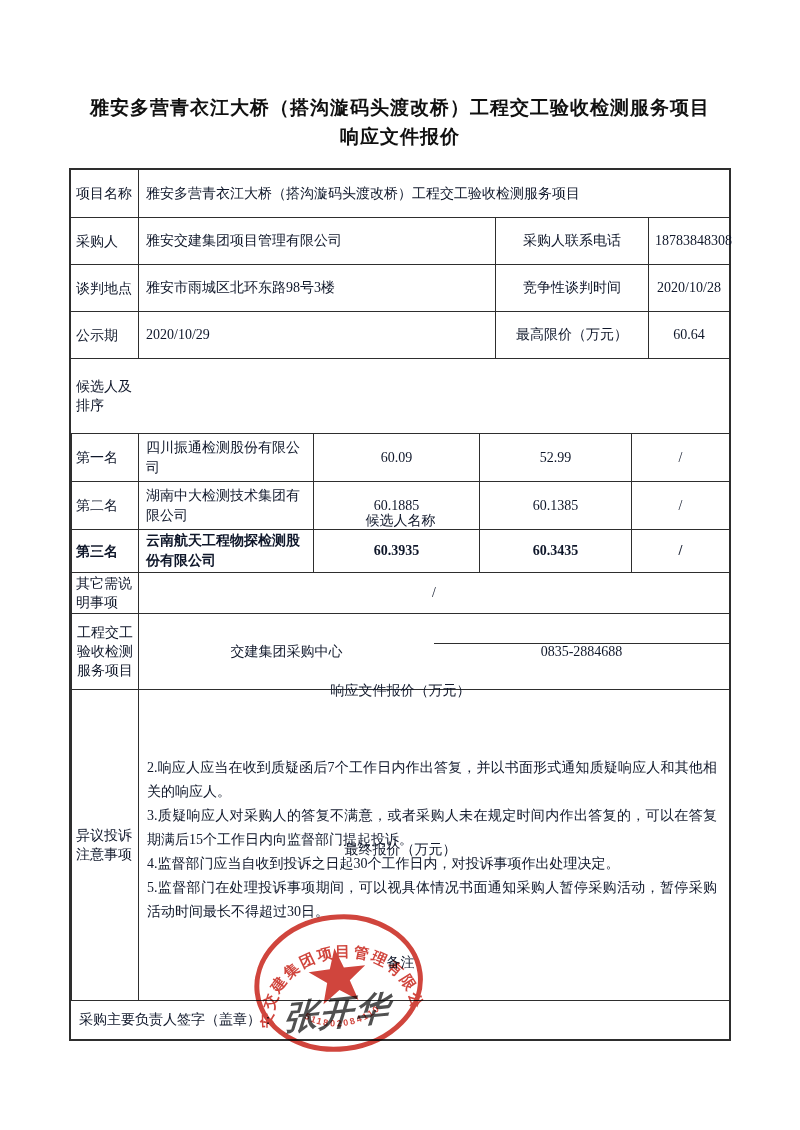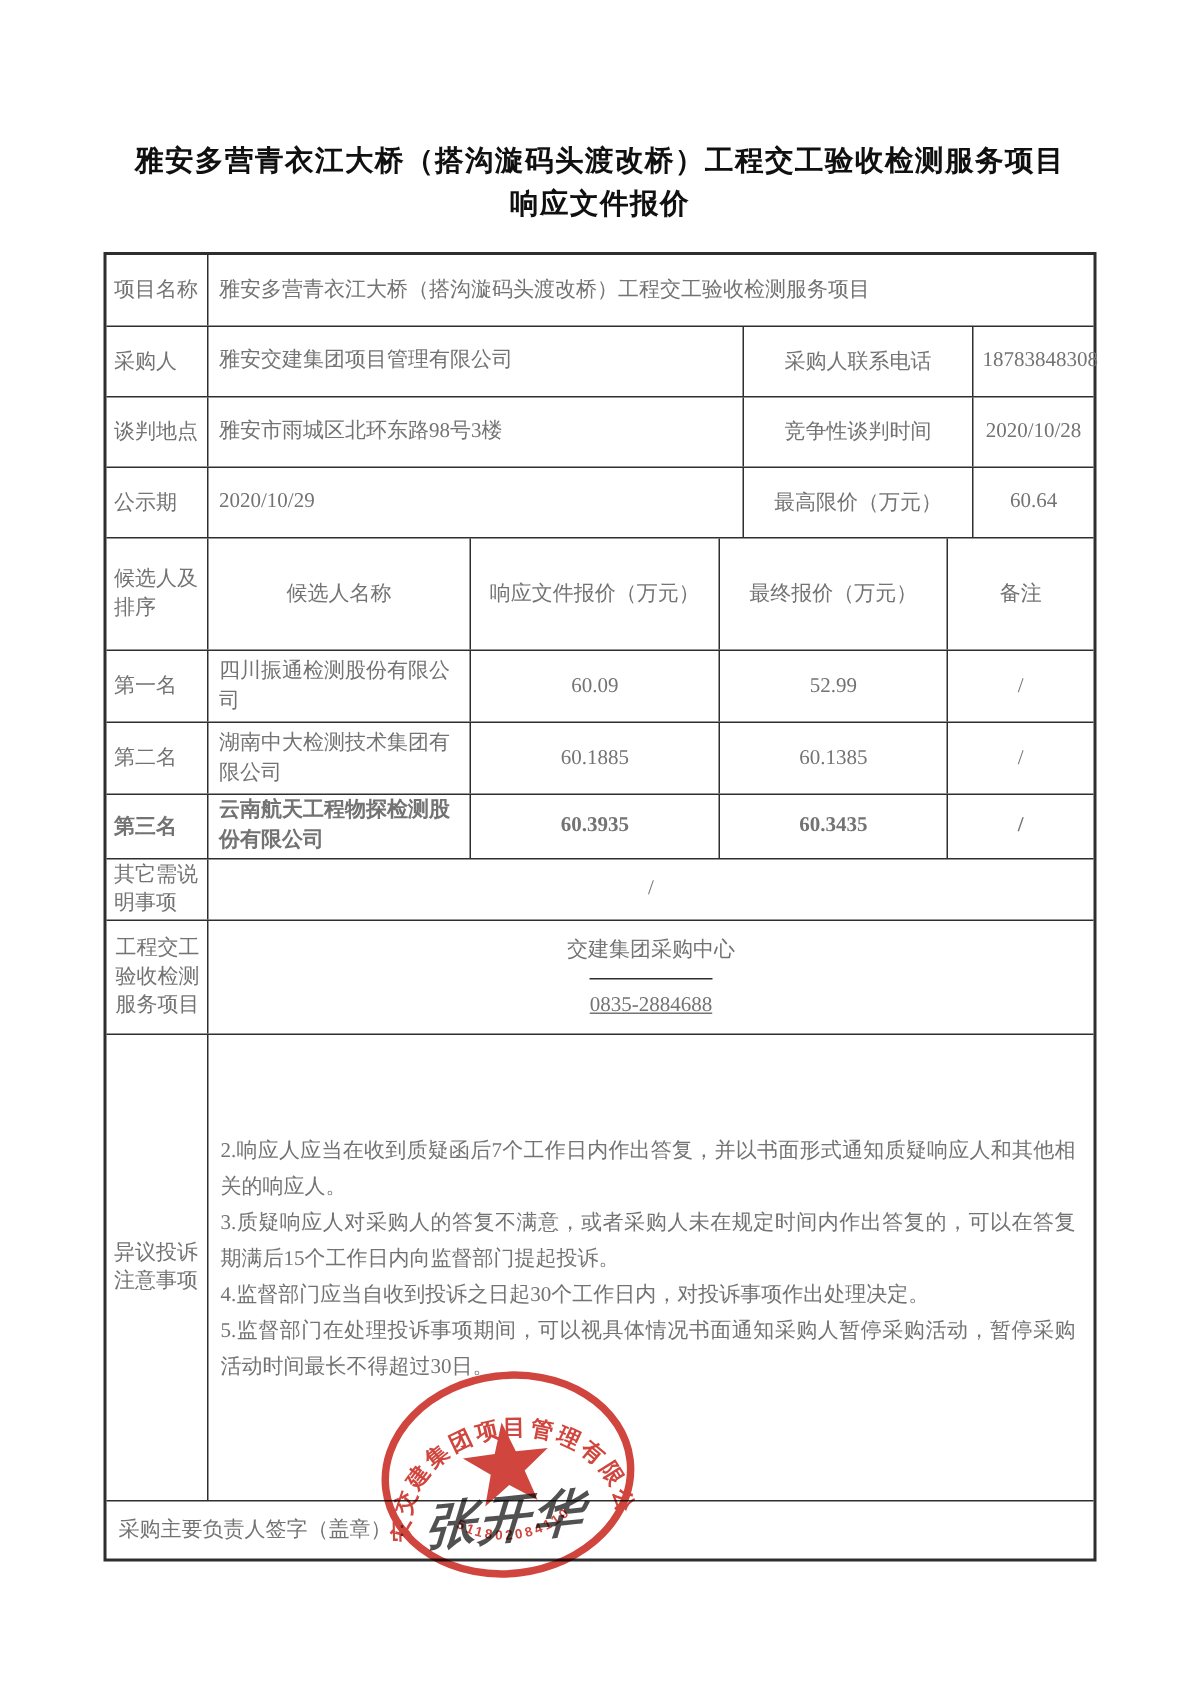--- a/index.html
+++ b/index.html
@@ -9,44 +9,44 @@
     background:#ffffff; color:#171717; overflow:hidden;padding-left:17px;
   }
   .title {
     position:absolute; top:93px; left:0; width:100%;
     text-align:center; font-family:"Liberation Sans", sans-serif;
     font-weight:bold; font-size:19px; line-height:29px; color:#101010;
     letter-spacing:1px;
   }
   .tbl {
     position:absolute; left:69px; top:168px; width:662px;
-    border:2px solid #2e2e2e; font-size:14px; color:#737373;
+    border:2px solid #2e2e2e; font-size:14px; color:#0f172a;
   }
   .row { display:flex; border-top:1.5px solid #2e2e2e; align-items:stretch; }
   .row:first-child { border-top:none; }
   .cell {
     border-left:1.5px solid #2e2e2e; display:flex; align-items:center;
     padding:2px 6px; min-height:100%;
   }
   .cell:first-child { border-left:none; }
   .lbl { width:67px; flex:0 0 67px; padding:2px 4px 2px 5px; line-height:19px; }
   .ctr { justify-content:center; text-align:center; }
   .grow { flex:1 1 auto; }
   .w333 { flex:0 0 333px; }
   .w153 { flex:0 0 153px;margin-left:24px; }
   .w175 { flex:0 0 175px; }
   .w166 { flex:0 0 166px; }
   .w152 { flex:0 0 152px; }
   .name-cell { line-height:20px; padding-left:7px; }
-  .h47 { height:47px; } .h75 { height:75px; } .h48 { height:48px; }
+  .h47 { height:47px; } .h75 { height:75px;flex-direction:column; } .h48 { height:48px; }
   .h43 { height:43px;font-weight:bold; } .h41 { height:41px; } .h76 { height:76px; }
   .h311 { height:311px; } .h39 { height:39px; }
-  .stack { flex:1 1 auto; display:flex; flex-direction:column; padding:0; }
+  .stack { flex:1 1 auto; display:flex; flex-direction:row; padding:0; }
   .substack { flex:1 1 50%; display:flex; align-items:center; justify-content:center; }
-  .substack + .substack { border-top:1.5px solid #2e2e2e;text-decoration:underline; }
+  .substack + .substack { border-top:1.5px solid #2e2e2e; }
   .objection-text {
     flex:1 1 auto; display:block; padding:66px 12px 0 8px;
     line-height:24px; text-align:justify; align-items:flex-start;
   }
   .sign-row .cell { padding-left:8px; }
   .seal {
     position:absolute; left:248px; top:910px; width:182px; height:152px;
     mix-blend-mode:multiply; opacity:0.93; transform:rotate(-7deg);
   }
   .signature {

